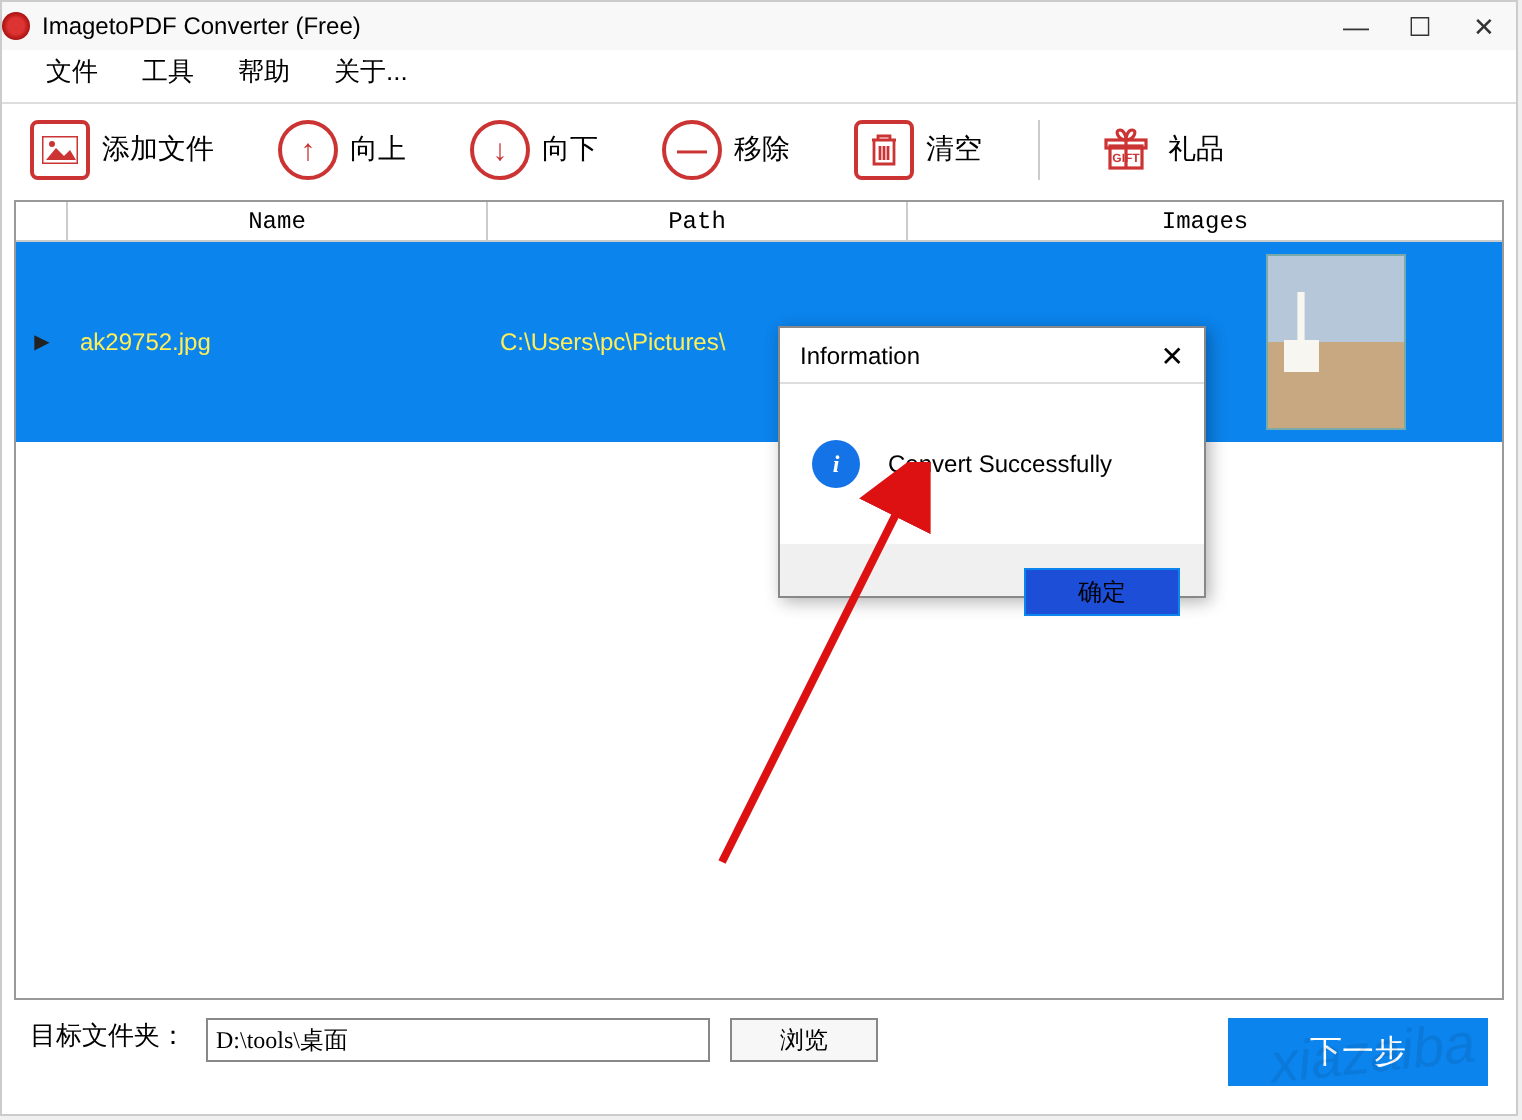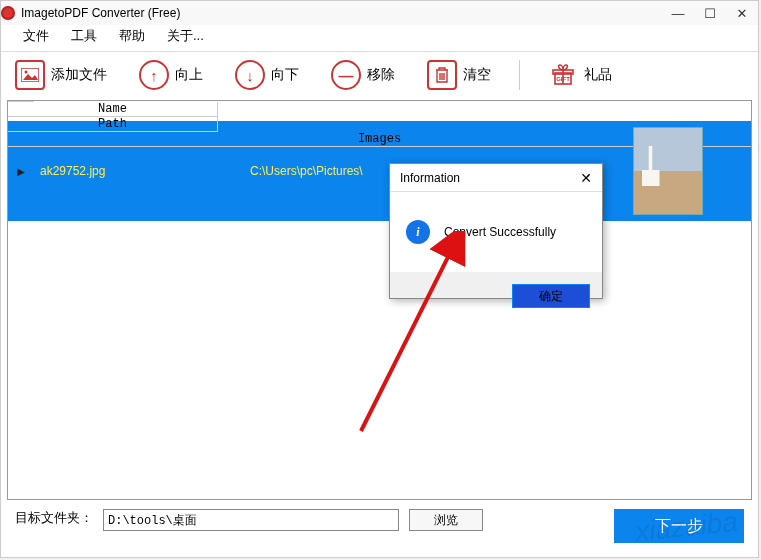--- a/index.html
+++ b/index.html
@@ -13,35 +13,35 @@
 .menubar { height: 26px; display: flex; padding: 0 18px; font-size: 13px; gap: 14px; background: #fff; }
 .menubar span { padding: 2px 4px; cursor: pointer; }
 .sep1 { height: 1px; background: #ddd; }
 .toolbar { height: 46px; display: flex; align-items: center; gap: 24px; padding: 0 10px; background: #fff; }
 .tool { display: flex; align-items: center; gap: 6px; font-size: 14px; cursor: pointer; padding: 4px; }
 .tool .ic { width: 30px; height: 30px; border: 2px solid #c33; border-radius: 50%; display: flex; align-items: center; justify-content: center; color: #c33; font-weight: bold; font-size: 15px; }
 .tool .ic.sq { border-radius: 4px; }
 .tool .ic.gift { border: none; }
 .divider { width: 1px; height: 30px; background: #ccc; }
 .list-area { border: 1px solid #999; margin: 2px 6px; height: 400px; background: #fff; position: relative; overflow: hidden; }
-.list-header { display: flex; background: #fff; font-size: 12px; height: 20px; flex-direction: column; }
+.list-header { display: flex; background: #fff; font-size: 12px; height: 20px; }
 .list-header > div { border-right: 1px solid #ccc; border-bottom: 1px solid #ccc; display: flex; align-items: center; justify-content: center; font-family: "Courier New", monospace; }
 .col-marker { width: 26px; }
 .col-name { width: 210px; }
 .col-path { width: 210px; }
 .col-size { width: 130px; }
 .col-images { flex: 1; border-right: none !important; }
 .row { display: flex; height: 100px; background: #0b84ed; color: #ffee58; font-size: 12px; font-family: "Courier New", monospace; align-items: center; }
 .row > div { padding: 0 6px; }
 .row .col-marker { color: #222; display: flex; align-items: center; justify-content: center; font-size: 10px; }
 .row .col-images { display: flex; justify-content: center; }
 .thumb { width: 70px; height: 88px; background: linear-gradient(180deg, #b5c7d8 50%, #c8a881 50%); border: 1px solid #7aa; position: relative; }
 .thumb::before { content: ""; position: absolute; left: 8px; top: 18px; width: 18px; height: 40px; background: #f8f6f0; clip-path: polygon(40% 0, 60% 0, 60% 60%, 100% 60%, 100% 100%, 0 100%, 0 60%, 40% 60%); }
 .footer { position: absolute; bottom: 10px; left: 0; right: 0; height: 38px; display: flex; align-items: flex-start; padding: 0 14px; gap: 10px; font-size: 13px; }
-.footer input { width: 296px; height: 22px; border: 1px solid #888; padding: 0 4px; font-size: 12px; font-family: Liberation Mono, monospace; }
+.footer input { width: 252px; height: 22px; border: 1px solid #888; padding: 0 4px; font-size: 12px; font-family: Liberation Serif, serif; }
 .footer .browse { width: 74px; height: 22px; border: 1px solid #888; background: #f7f7f7; font-size: 12px; cursor: pointer; }
 .footer .next { margin-left: auto; width: 130px; height: 34px; background: #0b84ed; color: #fff; border: none; font-size: 16px; cursor: pointer; }
 .dialog { position: absolute; left: 388px; top: 162px; width: 214px; height: 136px; background: #f0f0f0; border: 1px solid #888; box-shadow: 2px 2px 8px rgba(0,0,0,.3); }
 .dialog .dtitle { height: 28px; background: #fff; display: flex; align-items: center; padding: 0 10px; font-size: 12px; border-bottom: 1px solid #ddd; }
 .dialog .dtitle .dclose { margin-left: auto; font-size: 14px; cursor: pointer; }
 .dialog .dbody { padding: 20px 16px; display: flex; align-items: center; gap: 14px; font-size: 12px; background: #fff; height: 80px; }
 .dialog .dicon { width: 24px; height: 24px; border-radius: 50%; background: #1473e6; color: #fff; display: flex; align-items: center; justify-content: center; font-weight: bold; font-family: Georgia, serif; font-style: italic; }
 .dialog .dfoot { padding: 12px; display: flex; justify-content: flex-end; }
 .dialog .dfoot button { width: 78px; height: 24px; border: 1px solid #0b84ed; background: #1d4ed8; font-size: 12px; cursor: pointer; }
 .arrow { position: absolute; pointer-events: none; }

